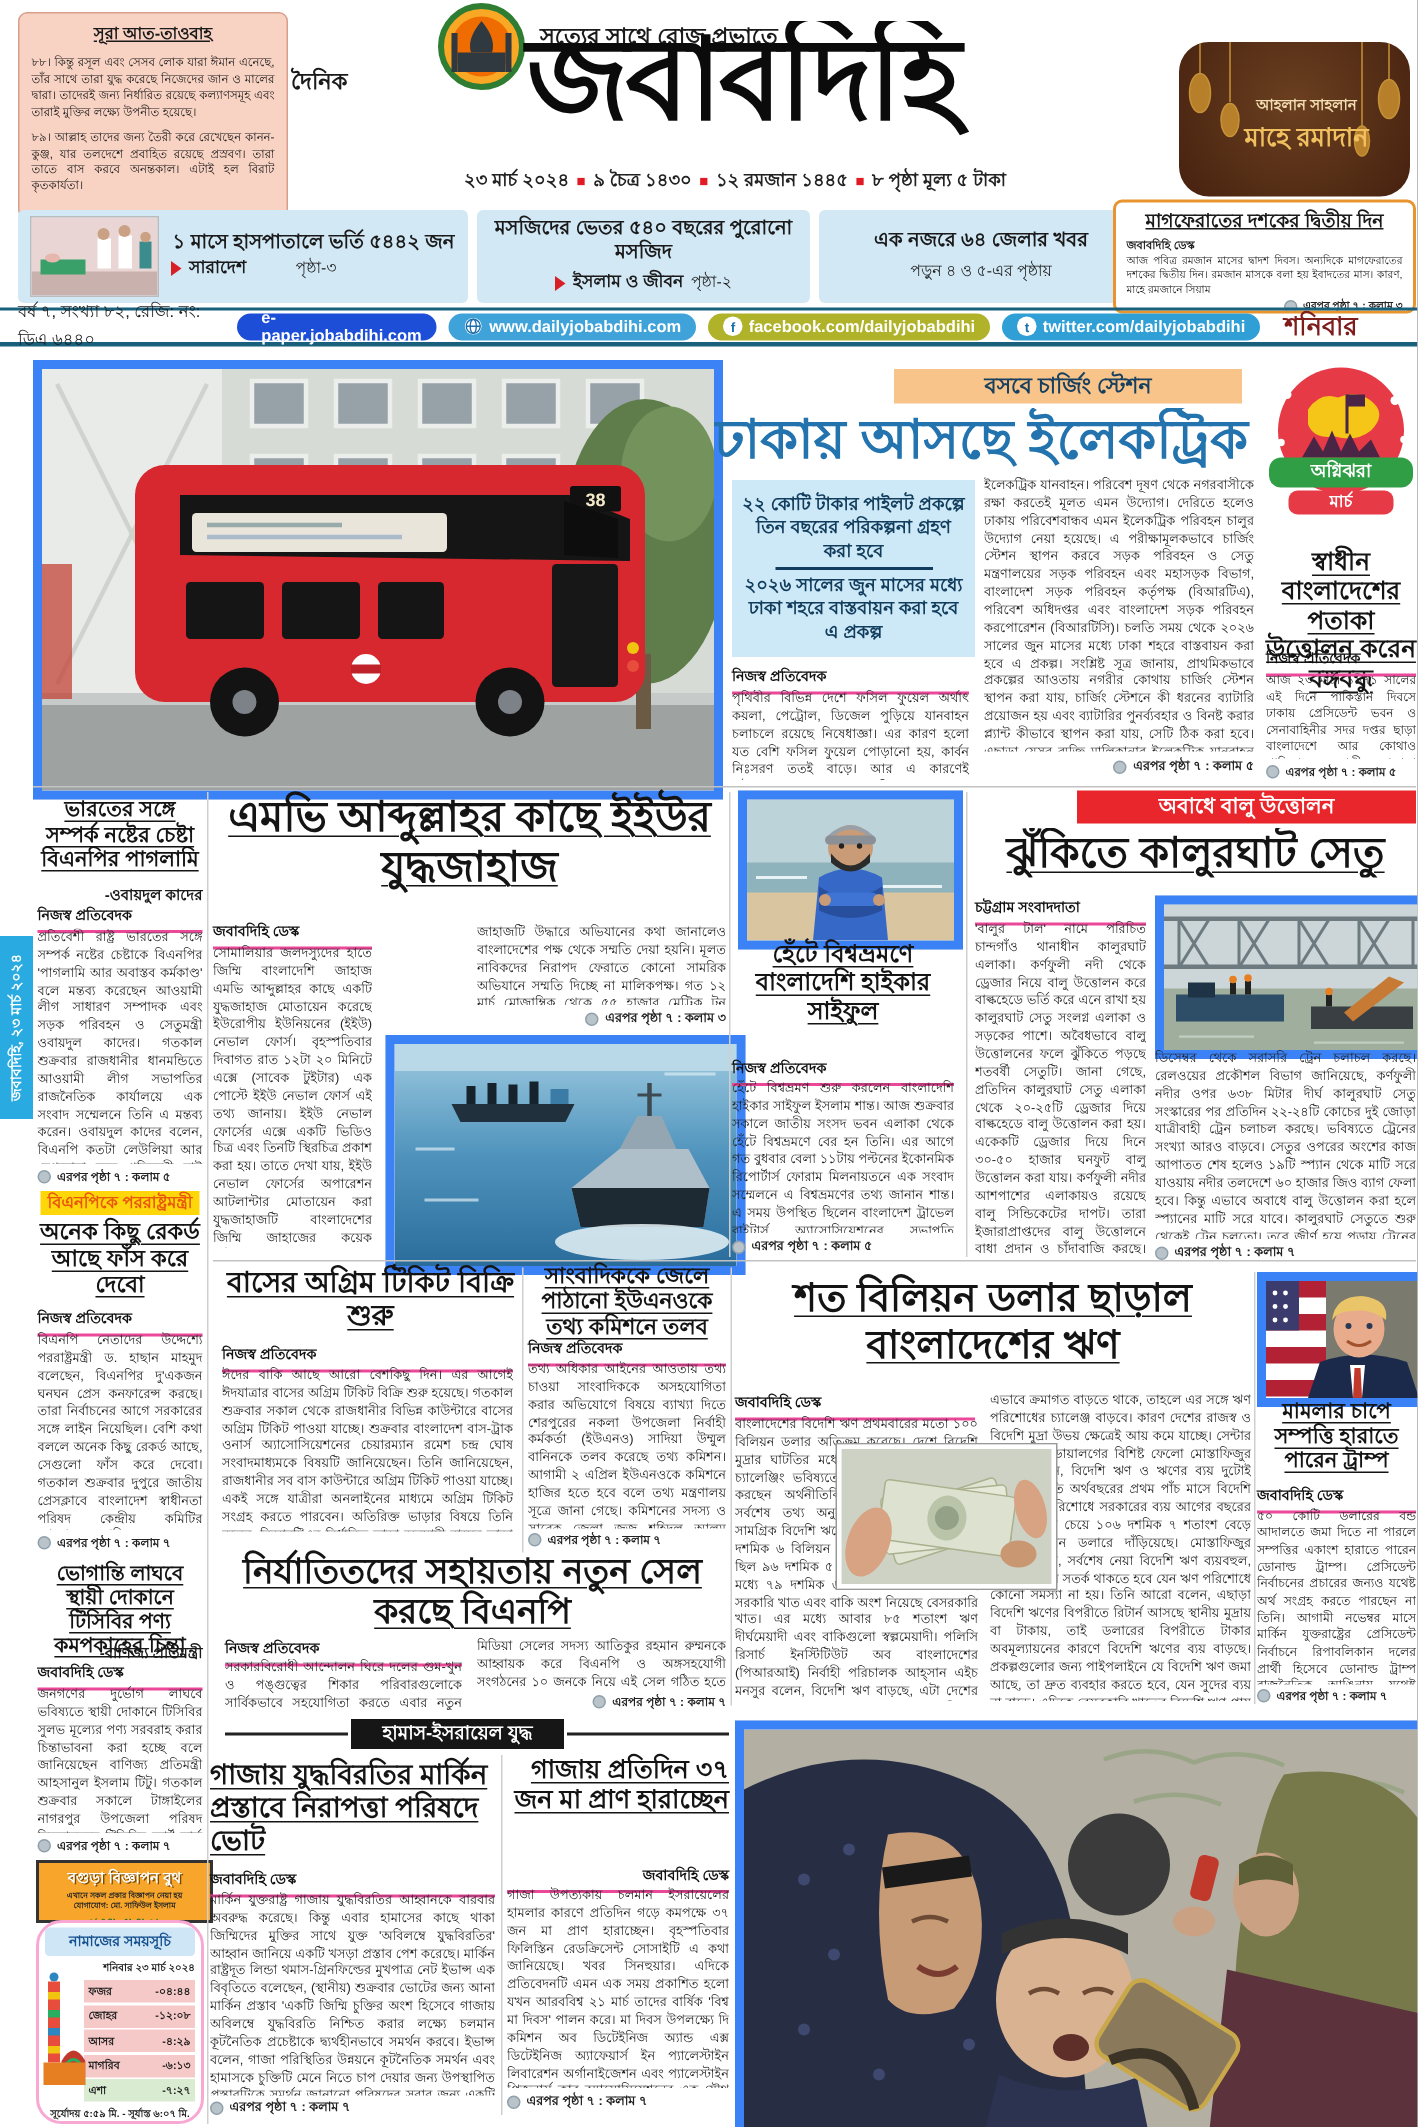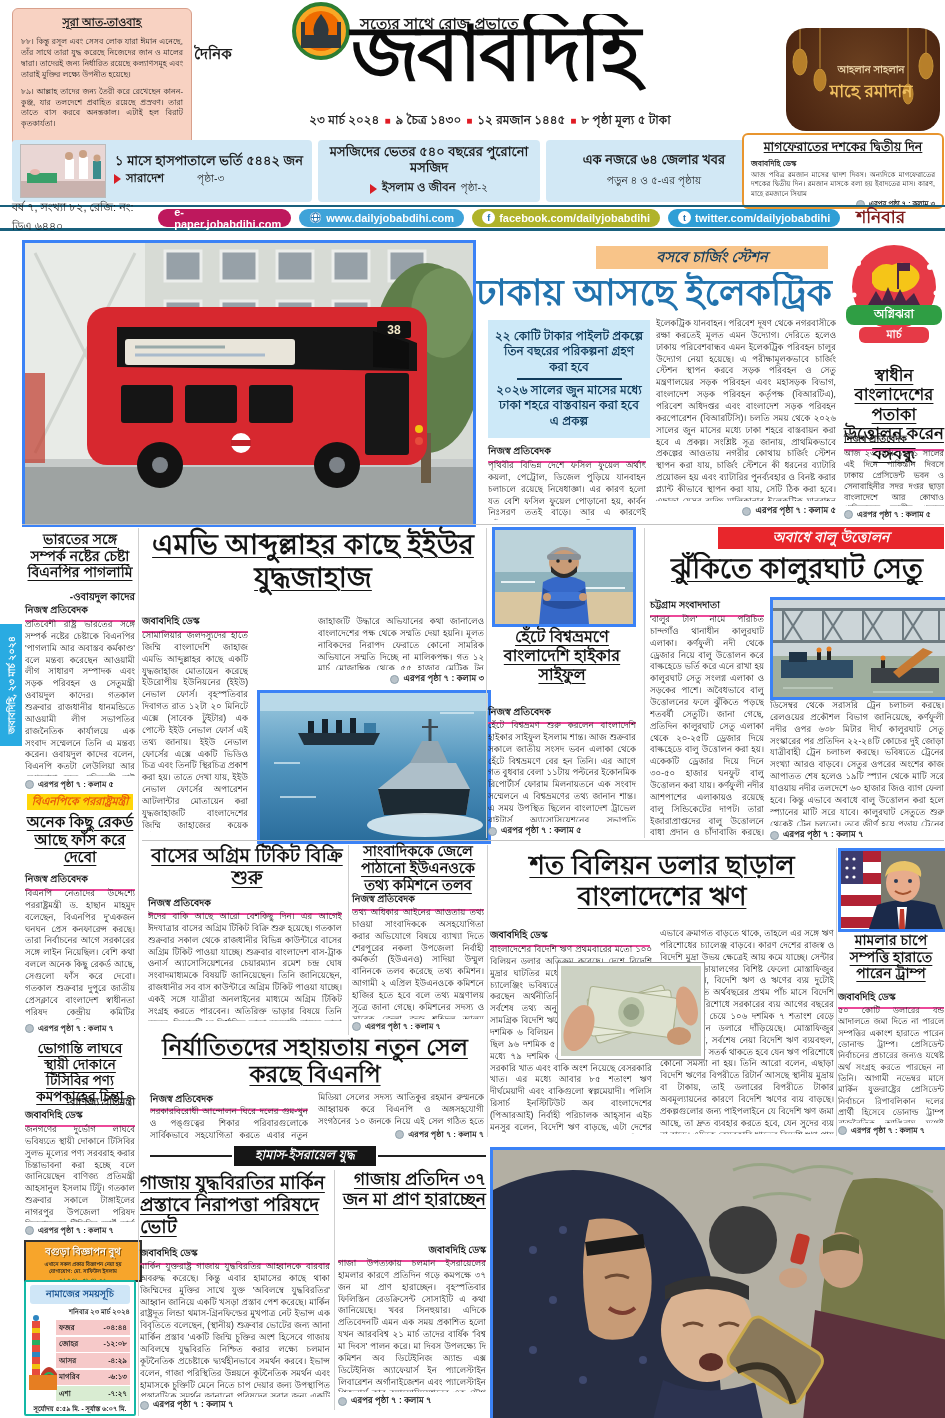--- a/index.html
+++ b/index.html
@@ -9,22 +9,22 @@
   .center{text-align:center;}
   .headline{font-weight:bold;color:#141414;line-height:1.18;text-align:center;}
   .hl-u{text-decoration:underline;text-decoration-thickness:1px;text-underline-offset:3px;}
   .byline{font-weight:bold;font-size:9.5px;color:#111;border-bottom:2px solid #ec4899;padding-bottom:2px;}
   .body-text{font-size:8.6px;line-height:1.38;text-align:justify;color:#222;overflow:hidden;}
   .more{display:flex;align-items:center;gap:4px;font-size:8.5px;font-weight:bold;color:#222;}
   .more.end{justify-content:flex-end;}
   .dot{width:7px;height:7px;border-radius:50%;background:#b9c3ca;border:1px solid #8fa0aa;flex:0 0 auto;}
   .vline{position:absolute;width:1px;background:#cfcfcf;}
   .hline{position:absolute;height:1px;background:#c2c2c2;}
-  .photo{position:absolute;overflow:hidden;border:3px solid #3b82f6;background:#ddd;}
-  .kicker{display:flex;align-items:center;justify-content:center;font-weight:bold;font-style:italic;}
+  .photo{position:absolute;overflow:hidden;border:6px solid #3b82f6;background:#ddd;}
+  .kicker{display:flex;align-items:center;justify-content:center;font-weight:bold;}
   .attrib{font-weight:bold;font-size:10px;text-align:right;}
   
   .quran{background:#f8d2c2;border:1px solid #d8a08c;border-radius:6px;padding:5px 8px;overflow:hidden;}
   .quran h4{margin:0 0 4px;font-size:11px;text-align:center;text-decoration:underline;}
   .quran p{margin:0 0 6px;font-size:7.8px;line-height:1.4;text-align:justify;}
   .mast-title{font-weight:800;color:#0b0b0b;letter-spacing:-2px;}
   .dateline{font-size:12px;font-weight:bold;color:#222;}
   .sq{color:#e01b24;font-size:10px;padding:0 5px;}
   .ramadan{background:radial-gradient(circle at 50% 40%,#6b4020,#46210f);border-radius:20px;overflow:hidden;}
   .teaser{background:#d2e8f5;border-radius:4px;padding:4px 8px;display:flex;gap:8px;align-items:center;}
@@ -40,21 +40,21 @@
   .sidestrip span{writing-mode:vertical-rl;transform:rotate(180deg);font-size:9.5px;font-weight:bold;white-space:nowrap;}
   .subheadbox{background:#cde9f8;display:flex;flex-direction:column;align-items:center;justify-content:space-evenly;
               padding:6px;box-sizing:border-box;}
   .subheadbox p{margin:0;font-size:12px;font-weight:bold;color:#113c5c;text-align:center;line-height:1.3;}
   .subheadbox .div{width:70%;height:2px;background:#113c5c;}
   .badgeband{position:absolute;color:#fff;font-weight:bold;display:flex;align-items:center;justify-content:center;}
   .adbox{background:#f7a52b;border:2px solid #333;padding:2px 4px;text-align:center;overflow:hidden;}
   .adbox .t{font-size:10px;font-weight:bold;color:#fff;text-shadow:1px 1px 0 #7a4a00;}
   .adbox .s{font-size:5.2px;font-weight:bold;color:#222;line-height:1.4;}
   .adbox .ph{font-size:6.5px;font-weight:bold;color:#1a6a2a;}
-  .prayer{background:#fff;border:2px solid #14b8a6;border-radius:2px;padding:3px 4px;box-sizing:border-box;overflow:hidden;}
+  .prayer{background:#fff;border:2px solid #f9a8d4;border-radius:17px;padding:3px 4px;box-sizing:border-box;overflow:hidden;}
   .prayer .hd{background:#cfe6f7;color:#15508f;font-weight:bold;font-size:9.5px;text-align:center;border-radius:3px;padding:2px 0;}
   .prayer .dt{font-size:6.8px;font-weight:bold;text-align:right;margin:2px 0;}
   .prow{display:flex;justify-content:space-between;font-size:7.2px;font-weight:bold;margin:1.5px 0 1.5px 26px;padding:1.5px 3px;}
   .prow.pink{background:#f6c9c9;}
   .prow.green{background:#d9ecd2;}
   .prayer .sun{font-size:6.6px;font-weight:bold;text-align:center;margin-top:2px;}
 </style>
 </head>
 <body>
 
@@ -145,21 +145,21 @@
     <div style="font-size:7.5px;font-weight:bold;">জবাবদিহি ডেস্ক</div>
     <div style="font-size:7px;line-height:1.35;text-align:justify;">আজ পবিত্র রমজান মাসের দ্বাদশ দিবস। অন্যদিকে মাগফেরাতের দশকের দ্বিতীয় দিন। রমজান মাসকে বলা হয় ইবাদতের মাস। কারণ, মাহে রমজানে সিয়াম</div>
     <div class="more end" style="font-size:7px;">
         <span class="dot"></span>
         <span>এরপর পৃষ্ঠা ৭ : কলাম ৩</span>
       </div>
   </div>
 
   <div class="abs infobar" style="left:0;top:205px;width:945px;height:26px;">
     <div style="font-size:11px;width:230px;">বর্ষ ৭, সংখ্যা ৮২, রেজি: নং: ডিএ ৬৪৪০</div>
-    <div class="pill" style="background:#be185d;padding-left:16px;">
+    <div class="pill" style="background:#1d4ed8;padding-left:16px;">
         <span>e-paper.jobabdihi.com</span>
       </div>
     <div class="pill" style="background:#3fa3d9;">
       <svg width="13" height="13" viewBox="0 0 14 14">
           <circle cx="7" cy="7" r="6" fill="#fff"></circle>
           <circle cx="7" cy="7" r="5" fill="none" stroke="#1b6fae"></circle>
           <ellipse cx="7" cy="7" rx="2.2" ry="5" fill="none" stroke="#1b6fae"></ellipse>
           <line x1="2" y1="7" x2="12" y2="7" stroke="#1b6fae"></line>
         </svg>
       <span>www.dailyjobabdihi.com</span>

